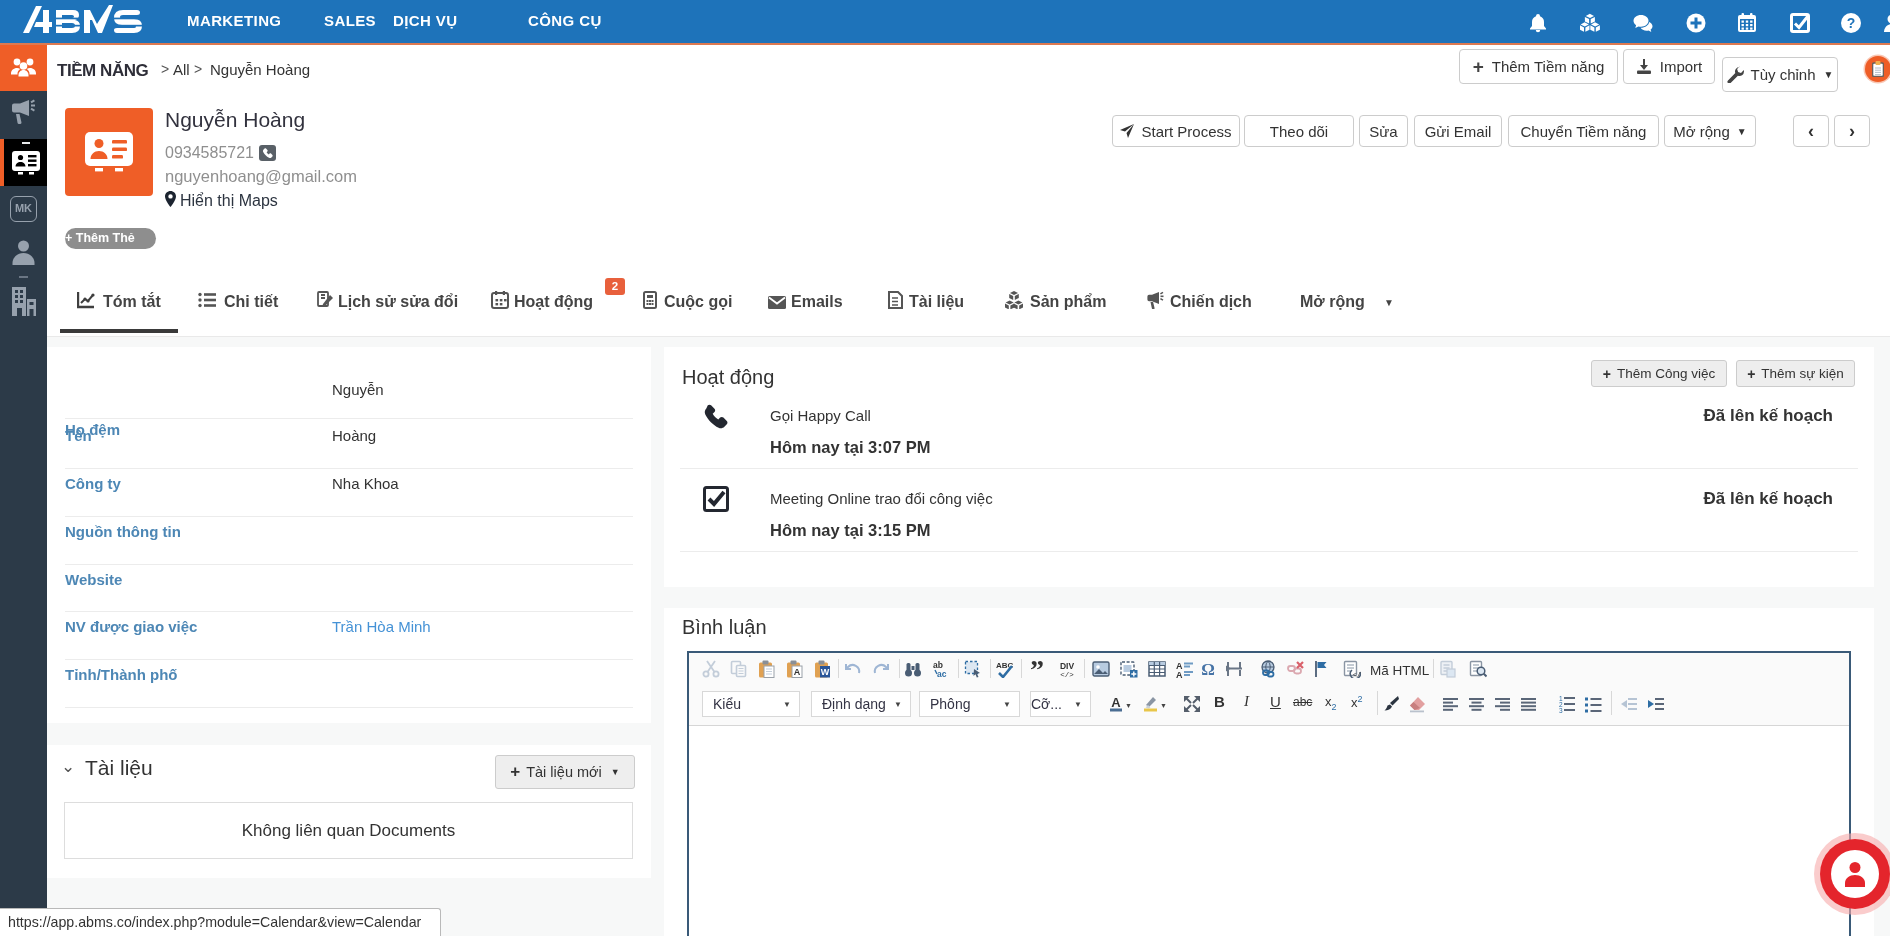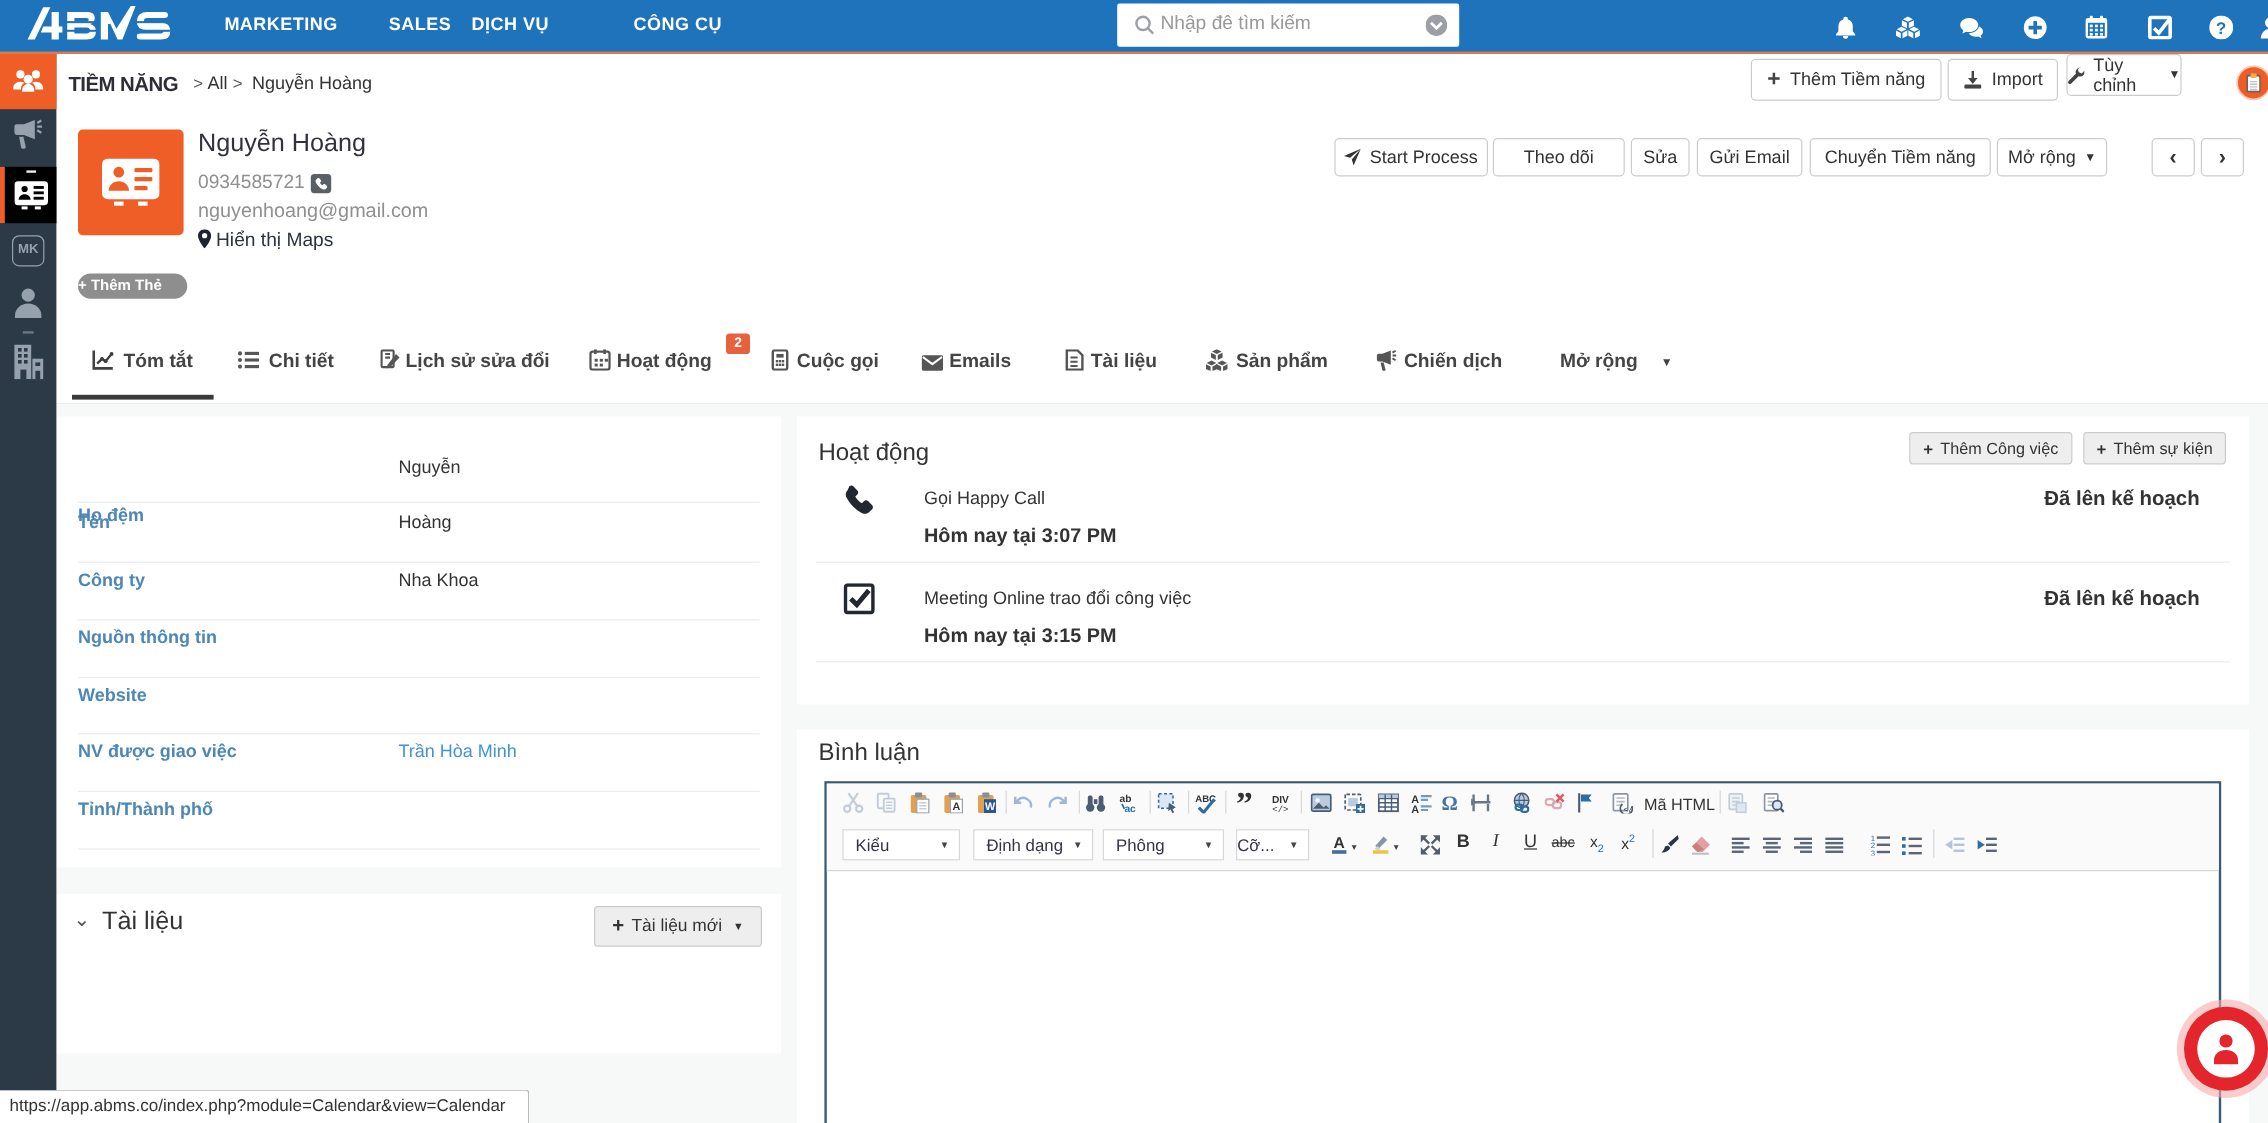--- a/index.html
+++ b/index.html
@@ -59,31 +59,20 @@
         <rect x="32" y="12.6" width="28" height="1.7"></rect>
         <rect x="32" y="19.8" width="28" height="1.7"></rect>
         <rect x="90" y="12.6" width="30" height="1.7"></rect>
         <rect x="90" y="19.8" width="30" height="1.7"></rect>
       </g>
   </svg>
   <div class="navitem" style="left:187px;">MARKETING</div>
   <div class="navitem" style="left:324px;">SALES</div>
   <div class="navitem" style="left:393px;text-align:center;">DỊCH VỤ</div>
   <div class="navitem" style="left:528px;">CÔNG CỤ</div>
-  <div id="search">
-    <svg style="position:absolute;left:14px;top:9px;" width="18" height="18" viewBox="0 0 18 18">
-        <circle cx="7.5" cy="7.5" r="5.5" fill="none" stroke="#9aa0a6" stroke-width="2"></circle>
-        <line x1="11.5" y1="11.5" x2="16" y2="16" stroke="#9aa0a6" stroke-width="2"></line>
-      </svg>
-    <div class="ph">Nhập đê tìm kiếm</div>
-    <svg style="position:absolute;right:10px;top:9px;" width="18" height="18" viewBox="0 0 18 18">
-        <circle cx="9" cy="9" r="9" fill="#9aa0a6"></circle>
-        <path d="M4.5 7 L9 11.5 L13.5 7" fill="none" stroke="#fff" stroke-width="2.4"></path>
-      </svg>
-  </div>
 
   <svg class="tico" style="left:1528px;" viewBox="0 0 20 20">
       <path fill="#fff" d="M10 1a2 2 0 0 1 2 2v.3A6 6 0 0 1 16 9v4l2 2.5v1H2v-1L4 13V9a6 6 0 0 1 4-5.7V3a2 2 0 0 1 2-2zm-2.2 16h4.4a2.2 2.2 0 0 1-4.4 0z"></path>
     </svg>
   <svg class="tico" style="left:1580px;" viewBox="0 0 20 20">
       <g fill="#fff">
         <path d="M9.8.8 14 3l-4 2.1L5.8 3z"></path>
         <path d="M4.9 3.9 9.1 6v4.5L4.9 8.4z"></path>
         <path d="M14.9 3.9V8.4l-4.2 2.1V6z"></path>
         <path d="M4.6 9.3 8.8 11.4l-4 2.1L.6 11.4z"></path>
@@ -240,21 +229,21 @@
 
   <div style="position:absolute;left:18px;top:183px;width:91px;height:21px;background:#8e8e8e;border-radius:11px;color:#fff;font-size:12.5px;font-weight:bold;text-align:left;line-height:21px;">+ Thêm Thẻ</div>
 
   <div class="btn" style="left:1412px;top:4px;width:159px;height:35px;"><span style="font-size:19px;font-weight:bold;margin-right:8px;color:#444;">+</span> Thêm Tiềm năng</div>
   <div class="btn" style="left:1576px;top:4px;width:92px;height:35px;"><svg width="16" height="15" viewBox="0 0 16 15" style="margin-right:8px;">
         <g fill="#444">
           <path d="M7 0h2v6h3L8 11 4 6h3z"></path>
           <rect x="1" y="11.5" width="14" height="3.5" rx="1"></rect>
         </g>
       </svg> Import</div>
-  <div class="btn" style="left:1675px;top:0;width:96px;height:35px;"><svg width="17" height="17" viewBox="0 0 17 17" style="margin-right:7px;">
+  <div class="btn" style="left:1675px;top:12px;width:116px;height:35px;"><svg width="17" height="17" viewBox="0 0 17 17" style="margin-right:7px;">
         <path fill="#444" d="M12.5 1a4.5 4.5 0 0 0-4.2 6.1L1 14.4a1.8 1.8 0 0 0 2.6 2.6l7.3-7.3A4.5 4.5 0 0 0 17 5.5c0-.5-.1-1-.2-1.4L14 6.9l-2.9-1-1-2.9L12.9.2c-.1 0-.3-.04-.4-.04z"></path>
       </svg> Tùy chỉnh <span style="margin-left:8px;font-size:10px;">▼</span></div>
 
   <div style="position:absolute;left:1818px;top:11px;width:26px;height:26px;border-radius:50%;background:#ee5d26;box-shadow:0 0 0 1.5px rgba(238,93,38,.35);">
     <svg style="position:absolute;left:7px;top:5px;" width="12" height="16" viewBox="0 0 12 16">
         <rect x="0.5" y="2" width="11" height="13.5" rx="1.5" fill="#fff" stroke="#6b5f5a" stroke-width="1.6"></rect>
         <rect x="3.5" y="0" width="5" height="4" rx="1" fill="#f0b04e"></rect>
         <g stroke="#b9c1cc" stroke-width="1.1">
           <line x1="3" y1="7" x2="9" y2="7"></line>
           <line x1="3" y1="9.2" x2="9" y2="9.2"></line>
@@ -391,20 +380,21 @@
       <div class="fval" style="top:271px;color:#4592d6;">Trần Hòa Minh</div>
     <div class="fsep" style="top:312px;"></div>
     <div class="flabel" style="top:319px;">Tỉnh/Thành phố</div>
     <div class="fsep" style="top:360px;"></div>
   </div>
 
   <div class="card" id="doccard" style="left:0;top:408px;width:604px;height:133px;">
     <div style="position:absolute;left:14px;top:11px;font-size:17px;color:#555;">⌄</div>
     <div style="position:absolute;left:38px;top:11px;font-size:21px;color:#333;">Tài liệu</div>
     <div class="gbtn" style="left:448px;top:10px;width:140px;height:34px;font-size:14.5px;"><span style="font-size:17px;font-weight:bold;margin-right:6px;">+</span>Tài liệu mới <span style="margin-left:9px;font-size:9px;">▼</span></div>
+    <div style="position:absolute;left:17px;top:57px;width:569px;height:57px;border:1px solid #ddd;display:flex;align-items:center;justify-content:center;font-size:17px;color:#333;">Không liên quan Documents</div>
   </div>
 
   <div class="card" id="actcard" style="left:617px;top:10px;width:1210px;height:240px;">
     <div style="position:absolute;left:18px;top:19px;font-size:20px;color:#333;">Hoạt động</div>
     <div class="gbtn" style="left:927px;top:13px;width:136px;height:27px;font-size:13.5px;"><span style="font-weight:bold;margin-right:6px;font-size:14px;">+</span>Thêm Công việc</div>
     <div class="gbtn" style="left:1072px;top:13px;width:119px;height:27px;font-size:13.5px;"><span style="font-weight:bold;margin-right:6px;font-size:14px;">+</span>Thêm sự kiện</div>
 
     <svg style="position:absolute;left:38px;top:57px;" width="27" height="27" viewBox="0 0 27 27">
         <path fill="#232730" d="M5.8 1.3c.9-.9 2.4-.9 3.3 0l3.4 3.4c.9.9.9 2.4 0 3.3l-1.8 1.8c1.3 2.4 3.2 4.3 5.6 5.6l1.8-1.8c.9-.9 2.4-.9 3.3 0l3.4 3.4c.9.9.9 2.4 0 3.3l-2.4 2.4c-1.5 1.5-3.8 2-5.8 1C11 20.9 6.1 16 3.3 10.4c-1-2-0.5-4.3 1-5.8z"></path>
       </svg>

